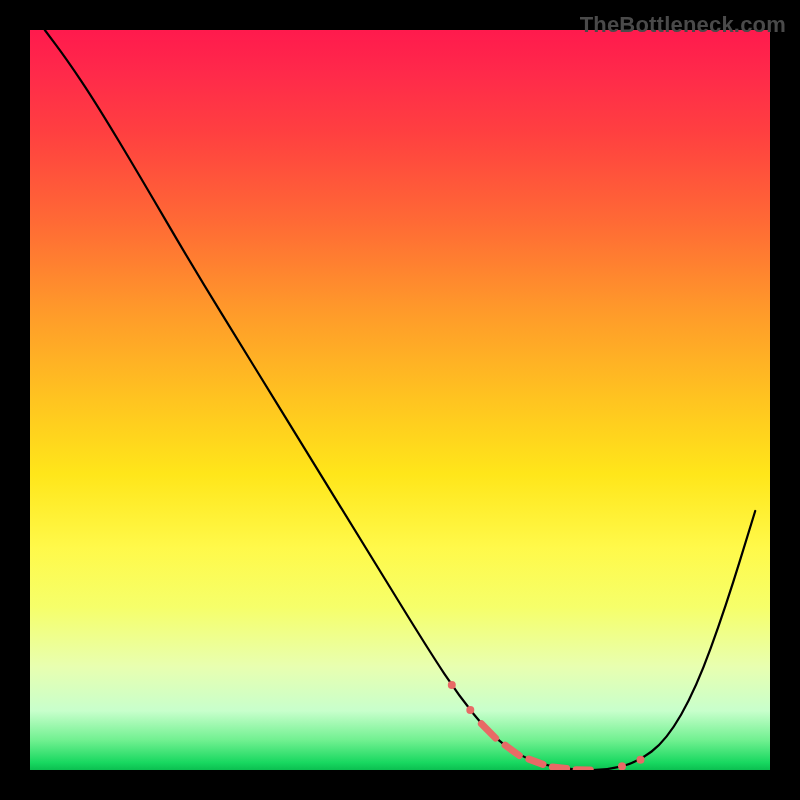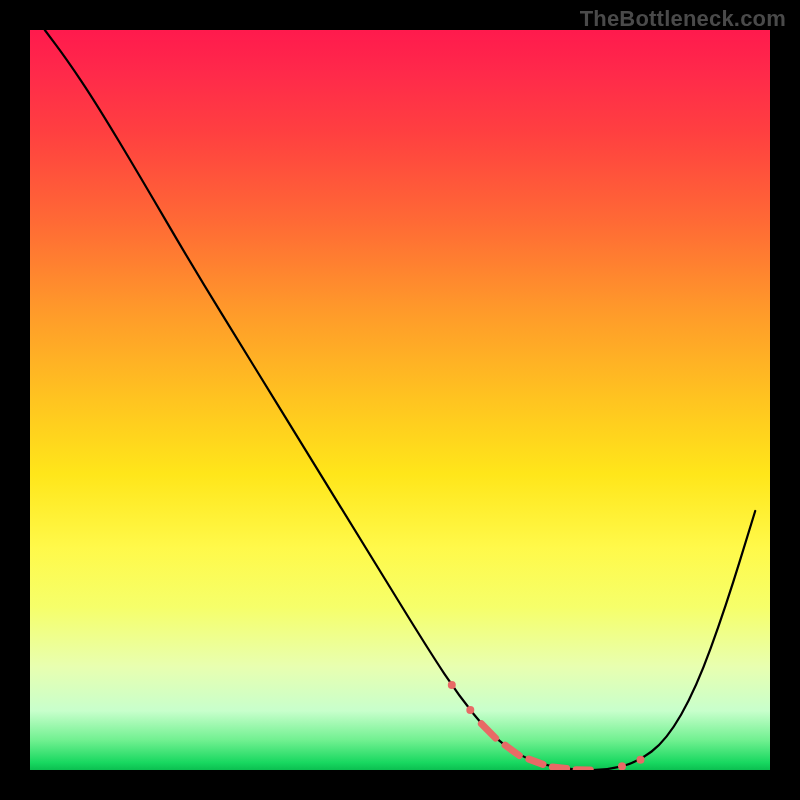--- a/index.html
+++ b/index.html
@@ -12,21 +12,21 @@
     font-family: Arial, Helvetica, sans-serif;
   }
   .frame {
     position: relative;
     width: 800px;
     height: 800px;
     background: #000;
   }
   .watermark {
     position: absolute;
-    top: 6px;
+    top: 12px;
     right: 14px;
     font-size: 22px;
     font-weight: 600;
     color: #4a4a4a;
     letter-spacing: 0.2px;
     z-index: 10;
   }
   .plot {
     position: absolute;
     left: 30px;

